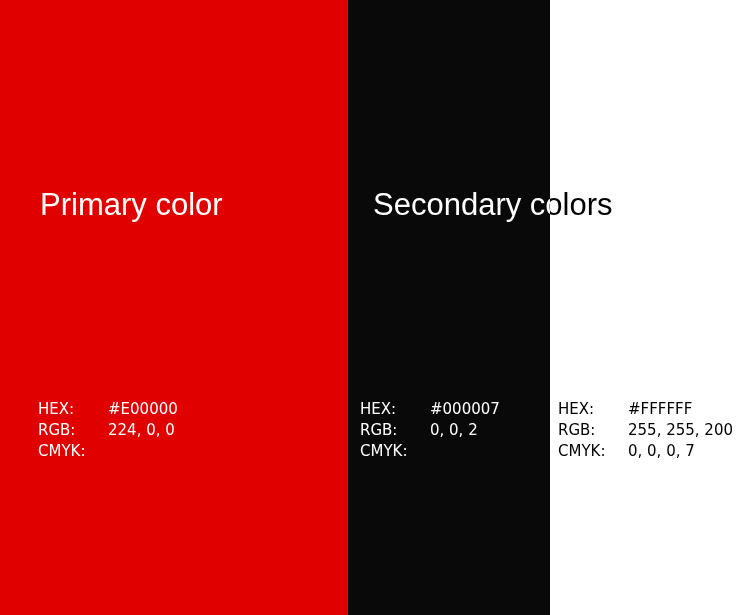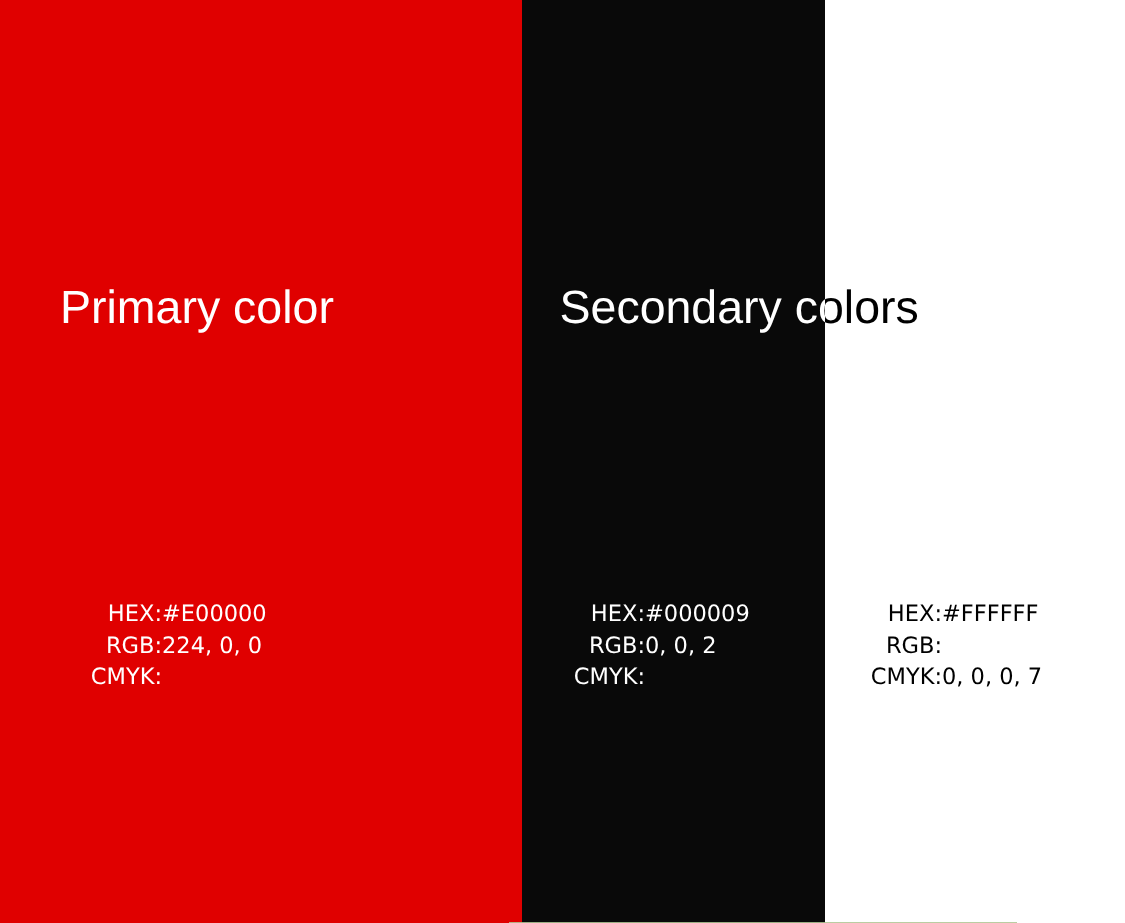--- a/index.html
+++ b/index.html
@@ -53,21 +53,20 @@
   
   .heading-secondary-on-black { left: 25px; }   
   .heading-secondary-on-white { left: -177px; } 
 
   
   .info-clip {
     position: absolute;
     top: 0;
     height: 615px;
     overflow: hidden;
-    text-align: right;
   }
   #info-clip-primary { left: 0;     width: 348px; }
   #info-clip-black   { left: 348px; width: 202px; }
   #info-clip-white   { left: 550px; width: 200px; }
 
   .info {
     position: absolute;
     top: 399px;
     font-family: "DejaVu Sans", sans-serif;
     font-size: 15px;
@@ -130,40 +129,41 @@
       <div class="info-row">
         <span class="info-label">CMYK:</span>
       </div>
     </div>
   </div>
 
   <div class="info-clip" id="info-clip-black">
     <div class="info on-dark" id="info-black">
       <div class="info-row">
         <span class="info-label">HEX:</span>
-        <span class="info-value">#000009</span>
+        <span class="info-value">#000007</span>
       </div>
       <div class="info-row">
         <span class="info-label">RGB:</span>
         <span class="info-value">0, 0, 2</span>
       </div>
       <div class="info-row">
         <span class="info-label">CMYK:</span>
       </div>
     </div>
   </div>
 
   <div class="info-clip" id="info-clip-white">
     <div class="info on-light" id="info-white">
       <div class="info-row">
         <span class="info-label">HEX:</span>
         <span class="info-value">#FFFFFF</span>
       </div>
       <div class="info-row">
         <span class="info-label">RGB:</span>
+        <span class="info-value">255, 255, 200</span>
       </div>
       <div class="info-row">
         <span class="info-label">CMYK:</span>
         <span class="info-value">0, 0, 0, 7</span>
       </div>
     </div>
   </div>
 
 </div>
 

